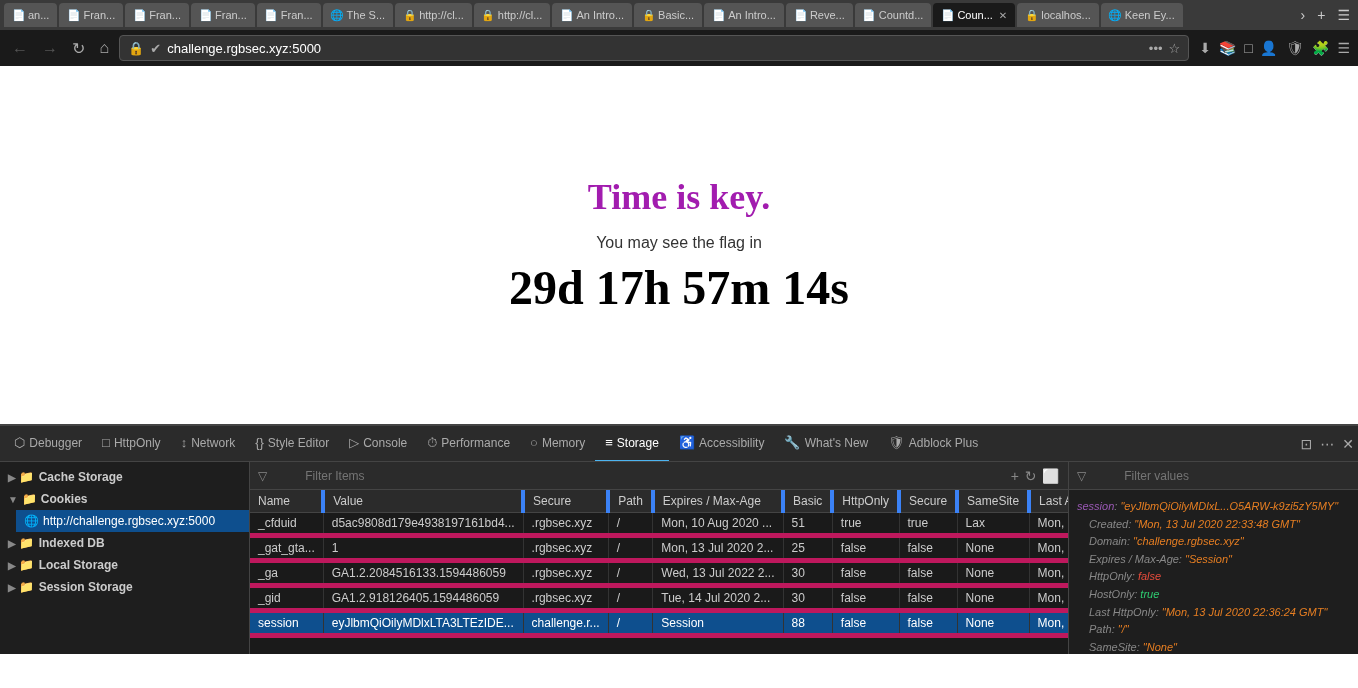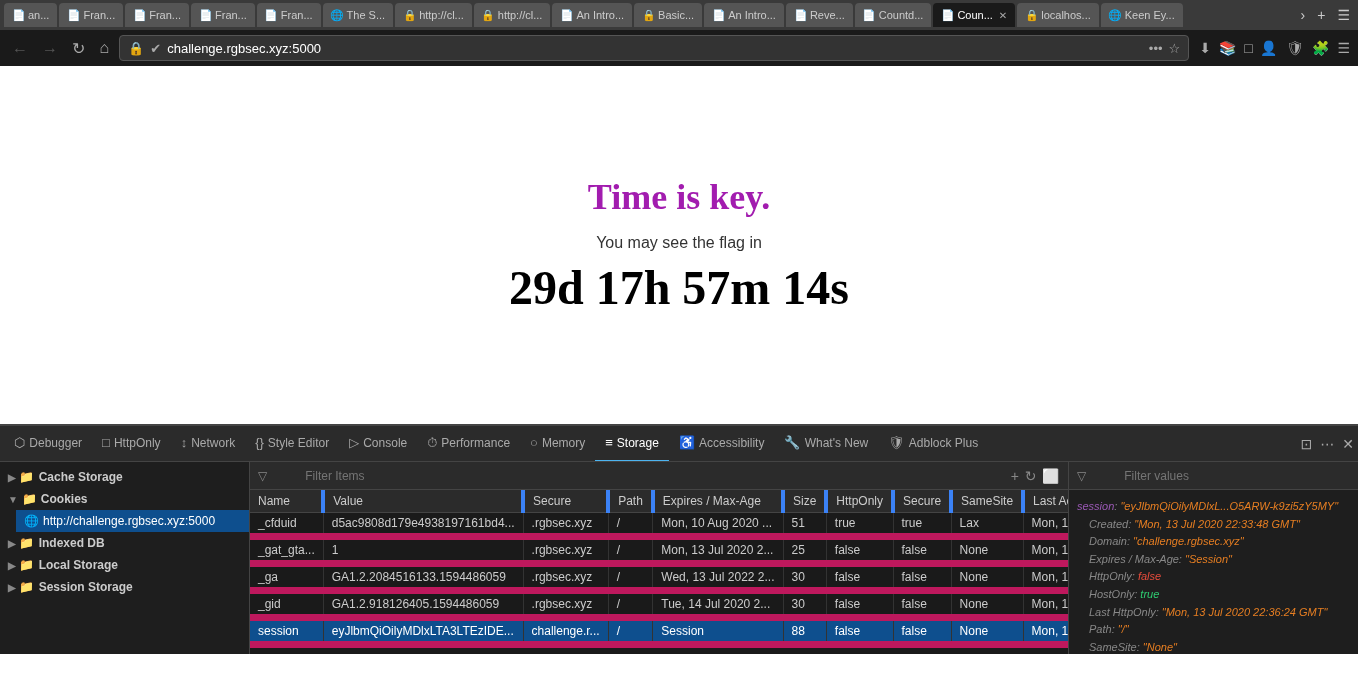--- a/index.html
+++ b/index.html
@@ -111,21 +111,21 @@
     .storage-table { flex: 1; overflow-y: auto; font-size: 12px; }
     table { width: 100%; border-collapse: collapse; }
     thead { background: #2b2b2b; position: sticky; top: 0; }
     th {
       text-align: left; padding: 4px 8px; color: #ccc;
       border-right: 4px solid #3b82f6; border-bottom: 1px solid #444;
       font-weight: normal; white-space: nowrap; cursor: pointer;
     }
     td {
       padding: 3px 8px; color: #ccc; border-right: 1px solid #333;
-      border-bottom: 7px solid #be185d; white-space: nowrap; overflow: hidden;
+      border-bottom: 5px solid #be185d; white-space: nowrap; overflow: hidden;
       text-overflow: ellipsis; max-width: 200px;
     }
     tr.selected td { background: #0e4f8e; color: #fff; }
 
     
     .storage-right {
       width: 290px; background: #1e1e1e; border-left: 1px solid #444;
       overflow-y: auto; padding: 4px;
     }
     .right-filter-bar {
@@ -304,21 +304,21 @@
 
       <div class="storage-table">
         <table>
           <thead>
             <tr>
               <th>Name</th>
               <th>Value</th>
               <th>Secure</th>
               <th>Path</th>
               <th>Expires / Max-Age</th>
-              <th>Size</th>
+              <th>Basic</th>
               <th>HttpOnly</th>
               <th>Secure</th>
               <th>SameSite</th>
               <th>Last Accessed</th>
             </tr>
           </thead>
           <tbody>
             <tr>
               <td>_cfduid</td>
               <td>d5ac9808d179e4938197161bd4...</td>

